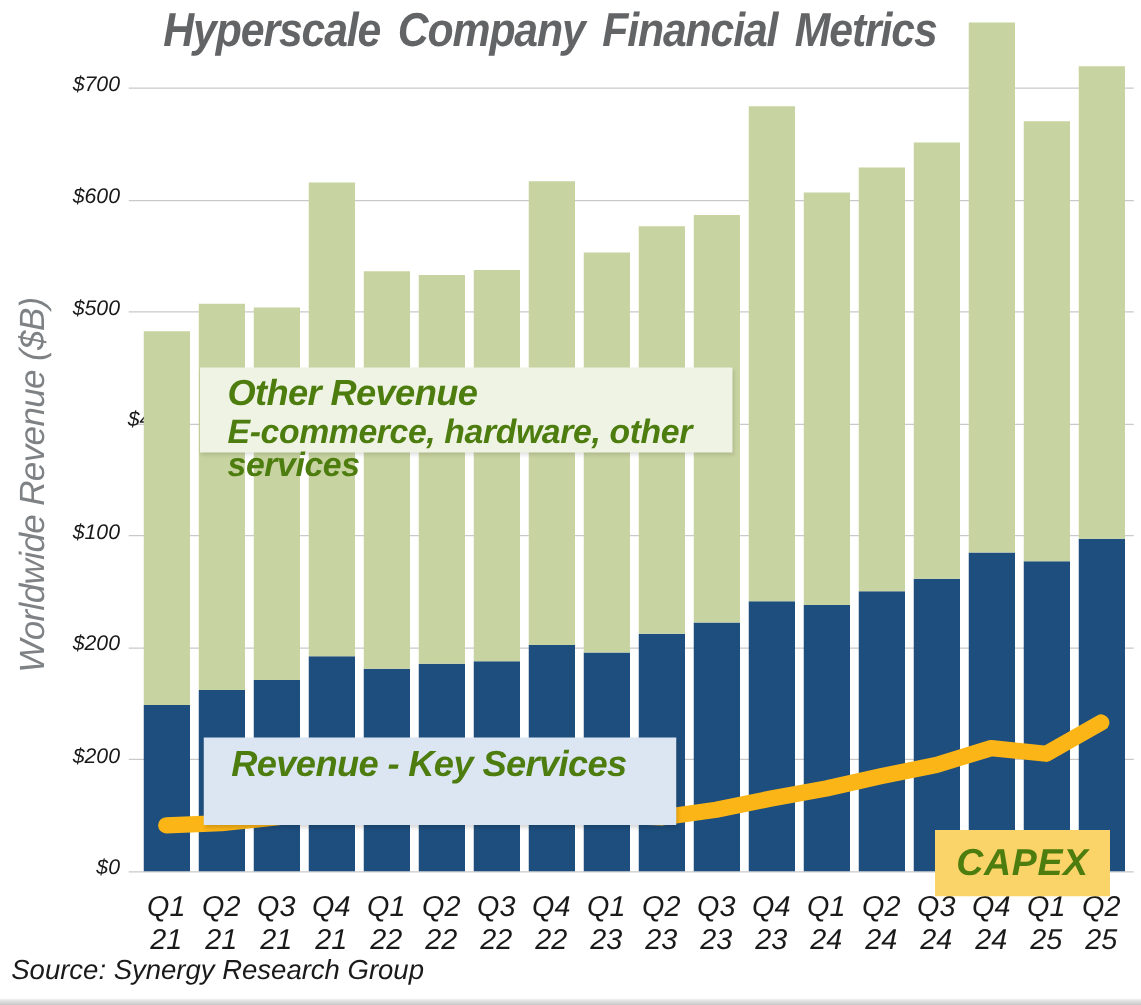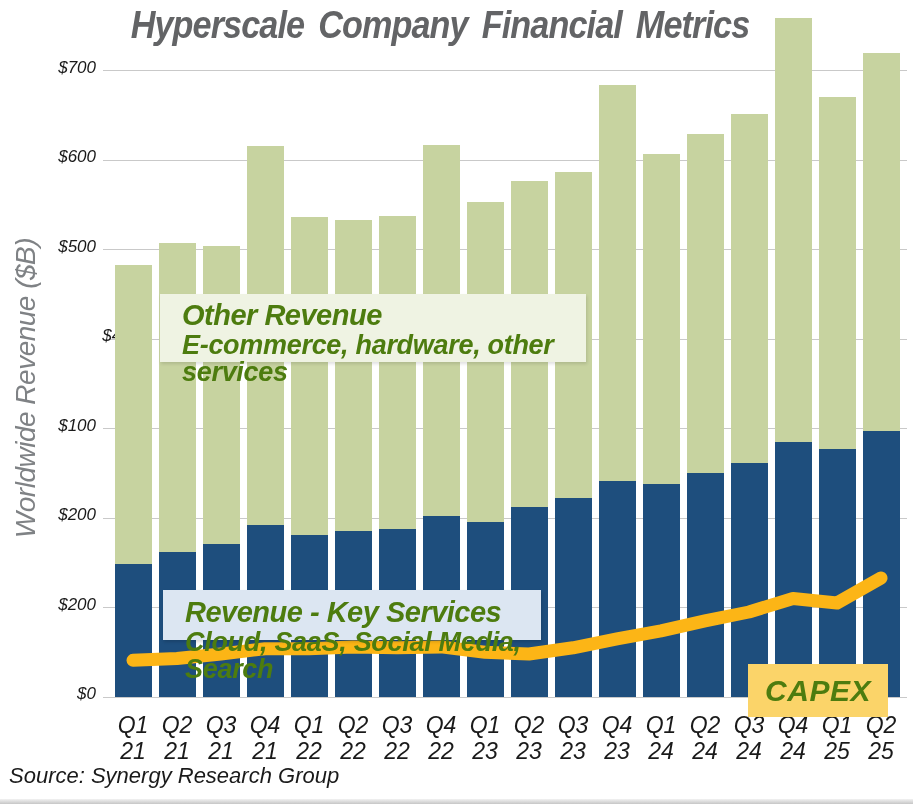--- a/index.html
+++ b/index.html
@@ -29,21 +29,21 @@
     color:#1a1a1a;z-index:2;
   }
   #capex-svg{position:absolute;left:0;top:0;z-index:4;pointer-events:none;}
   .legend-box{position:absolute;z-index:6;color:#4d7c0f;margin-top:32px;}
   #legend-other{
     left:160px;top:262px;width:426px;height:68px;
     background:rgba(239,243,227,0.95);box-shadow:1px 2px 3px rgba(0,0,0,0.12);
     padding:4px 0 0 22px;box-sizing:border-box;
   }
   #legend-key{
-    left:163px;top:558px;width:378px;height:50px;
+    left:163px;top:558px;width:378px;height:70px;
     background:rgba(220,230,242,0.97);box-shadow:1px 2px 3px rgba(0,0,0,0.15);
     padding:5px 0 0 22px;box-sizing:border-box;
   }
   .legend-title{font-size:29px;font-weight:bold;line-height:34px;letter-spacing:-0.5px;}
   .legend-sub{font-size:27px;font-weight:bold;line-height:27px;letter-spacing:-0.3px;}
   #capex-box{
     left:748px;top:632px;width:140px;height:53px;background:#fbd469;
     font-size:30px;font-weight:bold;text-align:center;line-height:53px;
     letter-spacing:0.5px;
   }
@@ -193,20 +193,19 @@
     <path id="capex-path" fill="none" stroke-width="13" stroke-linecap="round" stroke-linejoin="round" d="M133.0 660.3 L177.0 658.5 L221.0 654.0 L265.0 648.7 L309.0 648.7 L353.0 646.9 L397.0 647.8 L441.0 646.9 L485.0 652.3 L529.0 654.0 L573.0 647.8 L617.0 638.8 L661.0 630.8 L705.0 620.9 L749.0 612.0 L793.0 598.5 L837.0 603.0 L881.0 578.0" stroke="#fcb516"></path>
   </svg>
 
   <div id="legend-other" class="legend-box" style="background: rgb(239, 243, 227);">
     <div class="legend-title">Other Revenue</div>
     <div class="legend-sub">E-commerce, hardware, other services</div>
   </div>
 
   <div id="legend-key" class="legend-box" style="background: rgb(220, 230, 242);">
     <div class="legend-title">Revenue - Key Services</div>
-    <div class="legend-sub">Cloud, SaaS, Social Media, Search</div>
   </div>
 
   <div id="capex-box" class="legend-box" style="background: rgb(251, 212, 105);">CAPEX</div>
 
   <div id="source-note">Source: Synergy Research Group</div>
   <div id="bottom-edge"></div>
 </div>
 
 </body></html>

